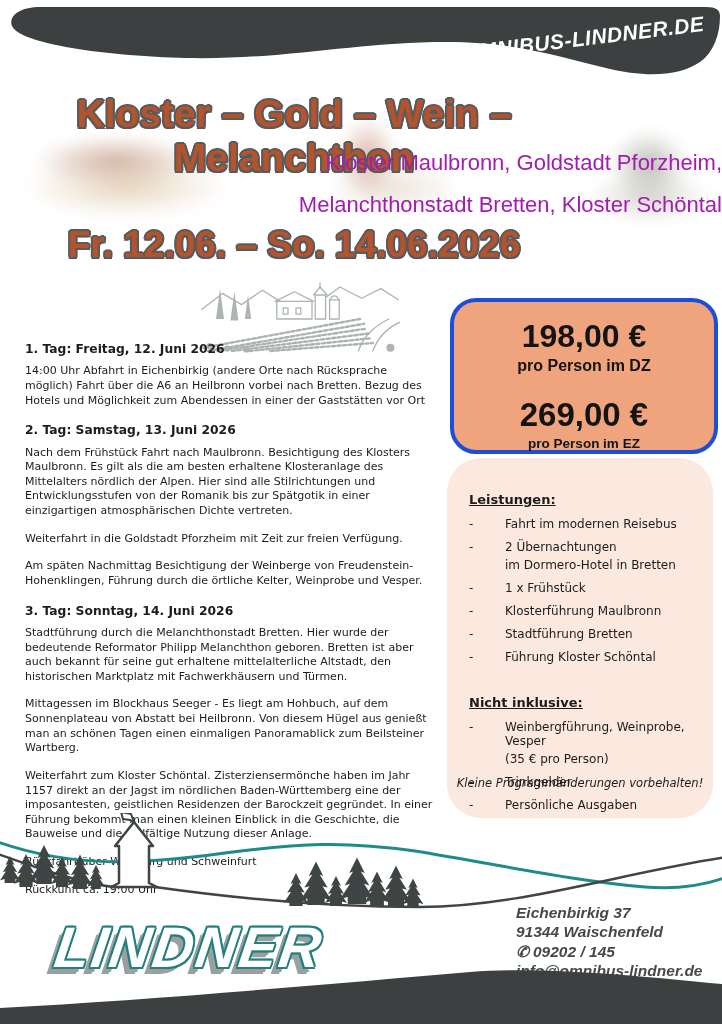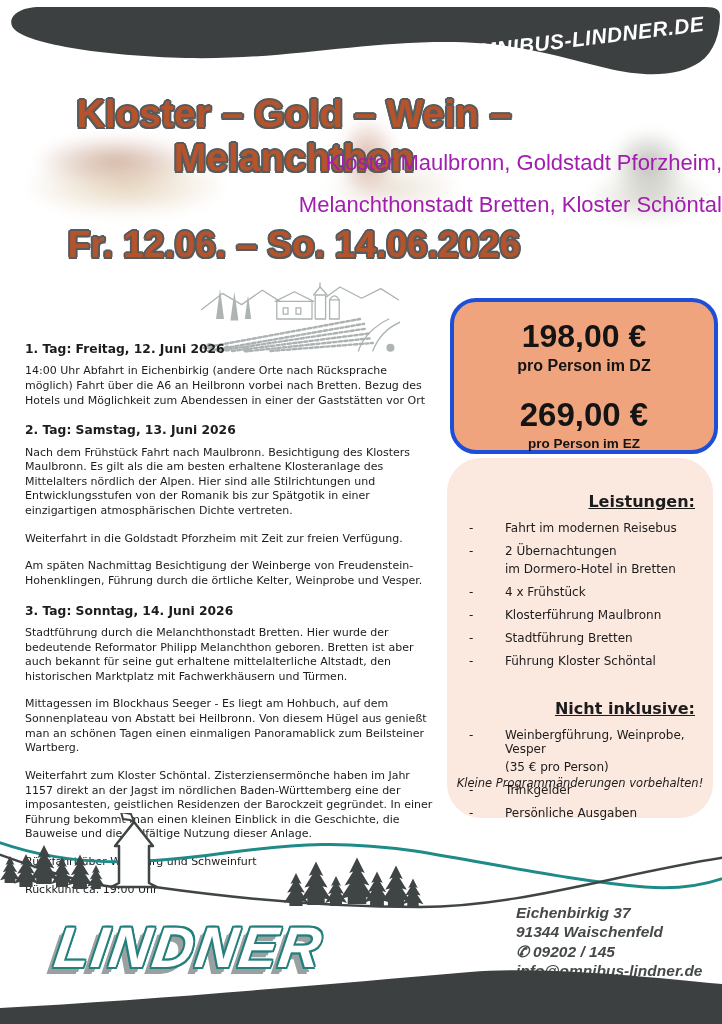--- a/index.html
+++ b/index.html
@@ -57,21 +57,21 @@
              font-size:11px;line-height:1.33;}
   .itinerary .hd{font-size:12.3px;font-weight:bold;margin:14px 0 7px 0;}
   .itinerary .hd:first-child{margin-top:0;}
   .itinerary .pg{margin:0 0 13px 0;}
 
   
   .pinkbox{position:absolute;left:447px;top:458px;width:266px;height:360px;
            background:#fbe8df;border-radius:34px;color:#1c1c1c;font-size:12px;
            padding:0;box-sizing:border-box;}
   .pinkbox .inner{padding:34px 18px 0 22px;}
-  .list-title{font-weight:bold;text-decoration:underline;font-size:16px;margin-bottom:10px;text-align:right;}
+  .list-title{font-weight:bold;text-decoration:underline;font-size:13px;margin-bottom:10px;}
   .li{display:flex;margin-bottom:9px;}
   .dash{width:16px;flex:0 0 16px;}
   .li-gap{width:20px;flex:0 0 20px;}
   .li-text{flex:1;}
   .li-cont{margin:-5px 0 9px 36px;}
   .sec-gap{height:22px;}
   .note{position:absolute;left:0;bottom:28px;width:100%;text-align:center;
         font-style:italic;font-size:11.5px;color:#1c1c1c;}
 
   
@@ -170,21 +170,21 @@
         </div>
       <div class="li">
         <span class="dash">-</span>
           <span class="li-gap"></span>
         <span class="li-text">2 Übernachtungen</span>
         </div>
       <div class="li-cont">im Dormero-Hotel in Bretten</div>
       <div class="li">
         <span class="dash">-</span>
           <span class="li-gap"></span>
-        <span class="li-text">4 x Frühstück</span>
+        <span class="li-text">1 x Frühstück</span>
         </div>
       <div class="li">
         <span class="dash">-</span>
           <span class="li-gap"></span>
         <span class="li-text">Klosterführung Maulbronn</span>
         </div>
       <div class="li">
         <span class="dash">-</span>
           <span class="li-gap"></span>
         <span class="li-text">Stadtführung Bretten</span>

